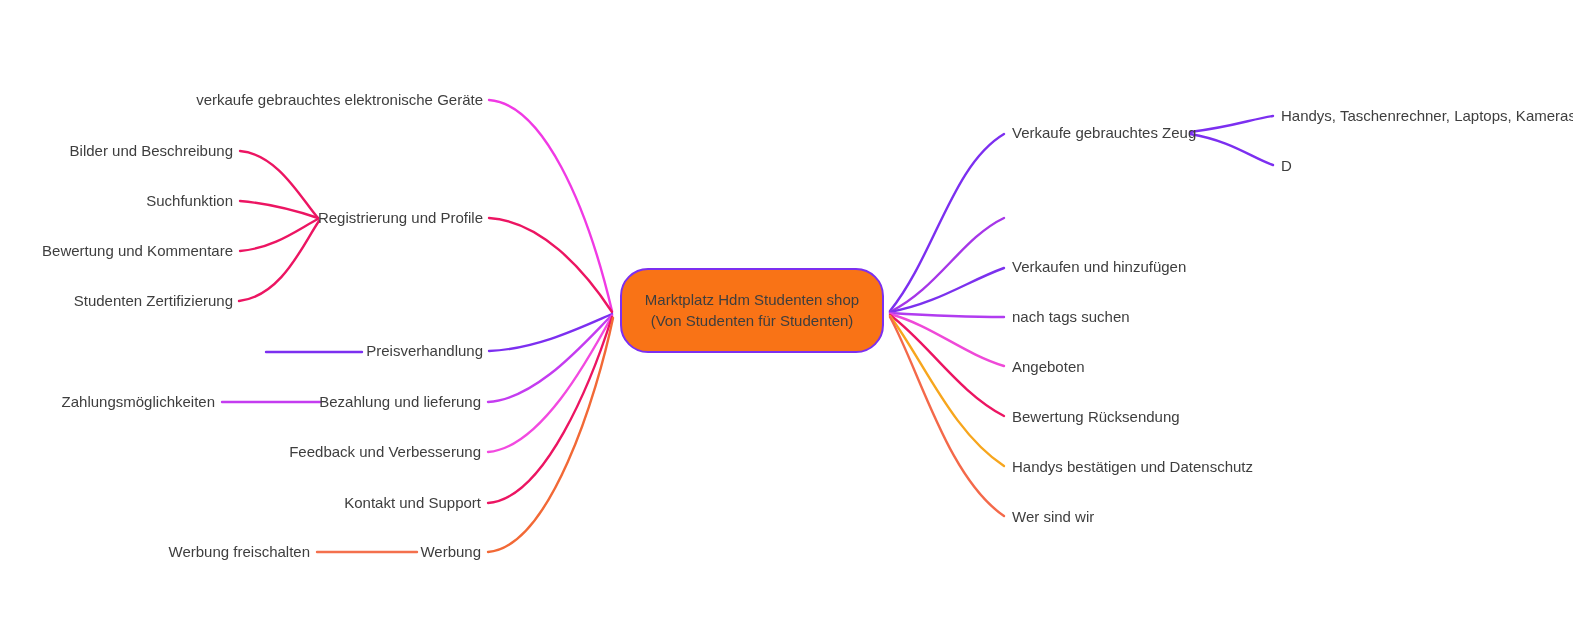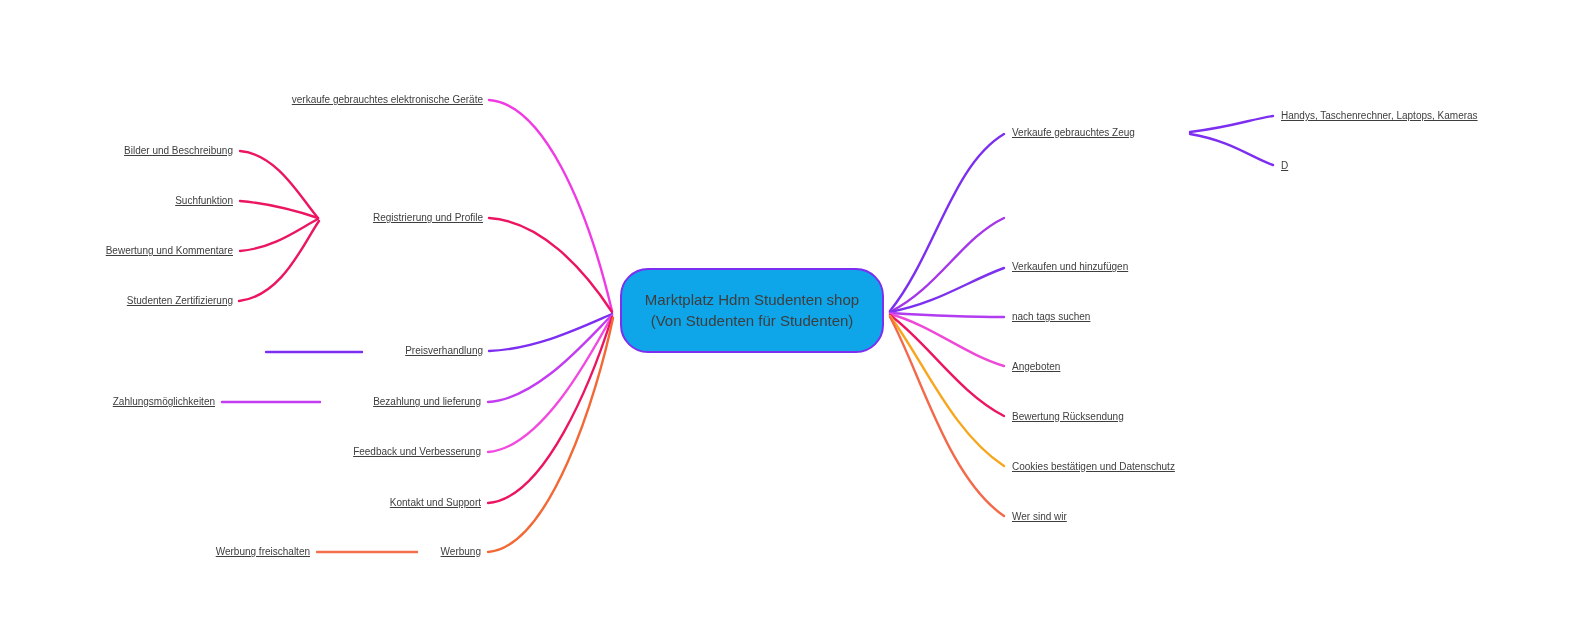--- a/index.html
+++ b/index.html
@@ -9,40 +9,39 @@
     background:#ffffff;
     font-family:"Liberation Sans", sans-serif;
     overflow:hidden;
   }
   #edges{position:absolute;left:0;top:0;width:1573px;height:635px;}
   #edges path, #edges line{fill:none;stroke-width:2.4;stroke-linecap:round;}
   .label{
     position:absolute;
     transform:translateY(-50%);
     white-space:nowrap;
-    font-size:10px;
+    font-size:15px;
     color:#3e3e3e;
     line-height:1.2;
-    text-decoration:underline;
   }
   .r-align{text-align:right;}
   #central-node{
     position:absolute;
     left:620px;top:268px;
     width:264px;height:85px;
     border:2.5px solid #7c2ff0;
     border-radius:28px;
     box-sizing:border-box;
     display:flex;align-items:center;justify-content:center;
     text-align:center;
     font-size:15px;
     color:#3e3e3e;
     white-space:pre-line;
     line-height:1.35;
-    background:#0ea5e9;
+    background:#f97316;
   }
 </style>
 </head>
 <body>
 
 <div id="canvas">
 
   <svg id="edges" xmlns="http://www.w3.org/2000/svg" width="1573" height="635" viewBox="0 0 1573 635">
 
     <path d="M 489 100 C 543 104 587 205 612 311" stroke="#f03ae4"></path>
@@ -90,16 +89,16 @@
   <div class="label r-align" style="right:1092px;top:552px;">Werbung</div>
   <div class="label r-align" style="right:1263px;top:552px;">Werbung freischalten</div>
 
   <div class="label" style="left:1012px;top:133px;">Verkaufe gebrauchtes Zeug</div>
   <div class="label" style="left:1281px;top:116px;">Handys, Taschenrechner, Laptops, Kameras</div>
   <div class="label" style="left:1281px;top:166px;">D</div>
   <div class="label" style="left:1012px;top:267px;">Verkaufen und hinzufügen</div>
   <div class="label" style="left:1012px;top:317px;">nach tags suchen</div>
   <div class="label" style="left:1012px;top:367px;">Angeboten</div>
   <div class="label" style="left:1012px;top:417px;">Bewertung Rücksendung</div>
-  <div class="label" style="left:1012px;top:467px;">Cookies bestätigen und Datenschutz</div>
+  <div class="label" style="left:1012px;top:467px;">Handys bestätigen und Datenschutz</div>
   <div class="label" style="left:1012px;top:517px;">Wer sind wir</div>
 
 </div>
 
 </body></html>

